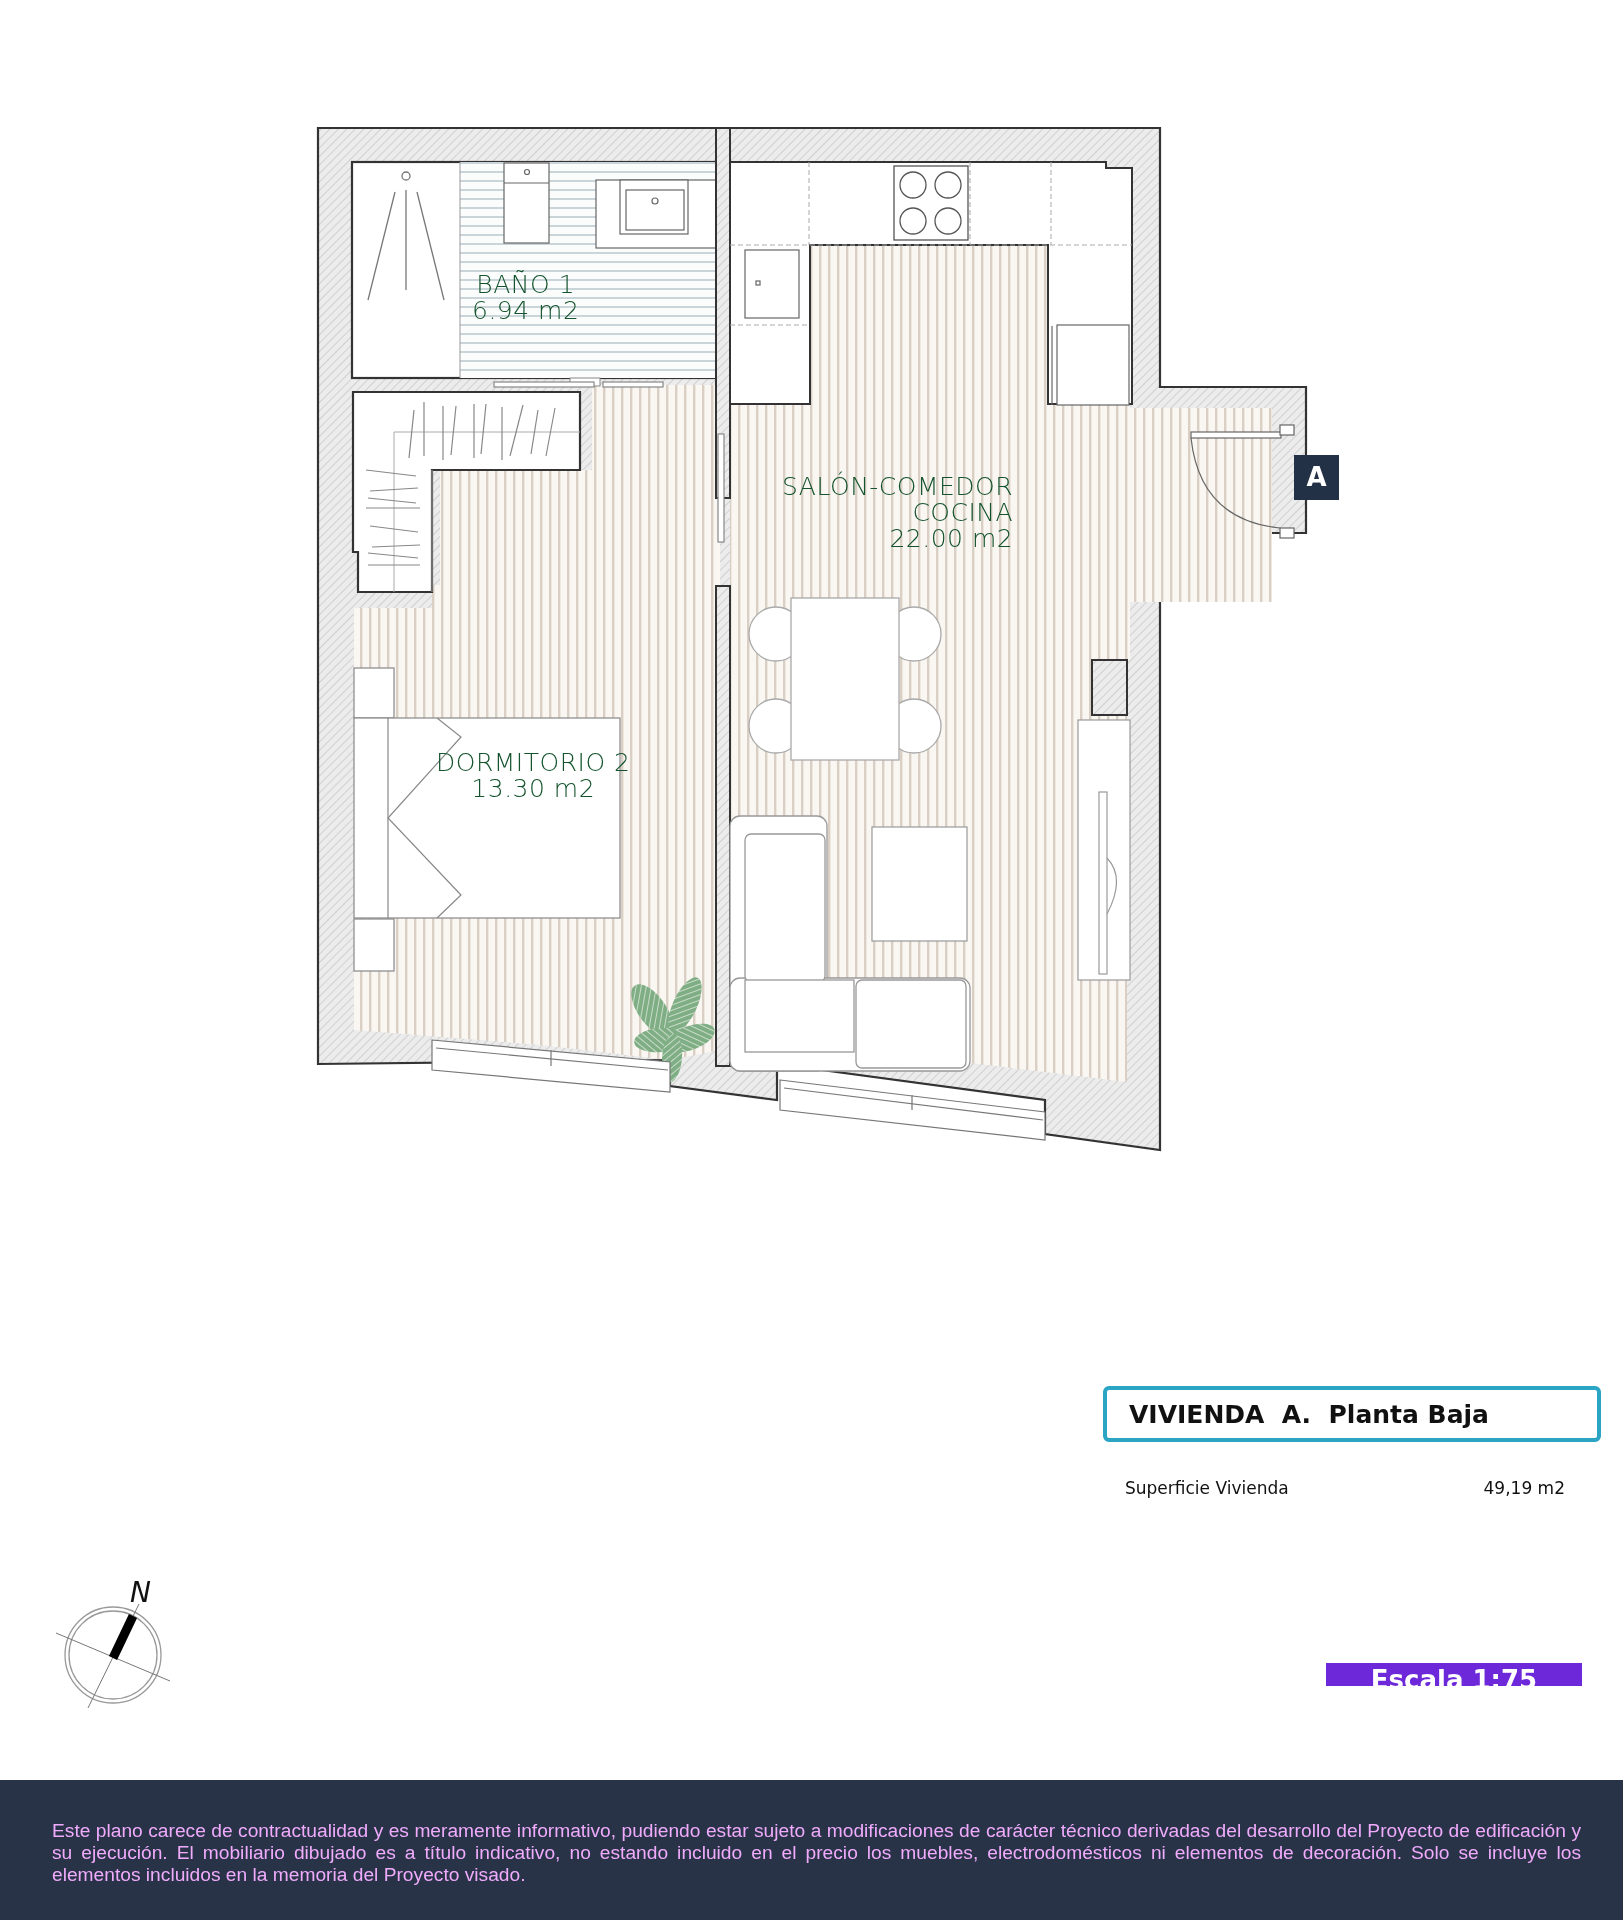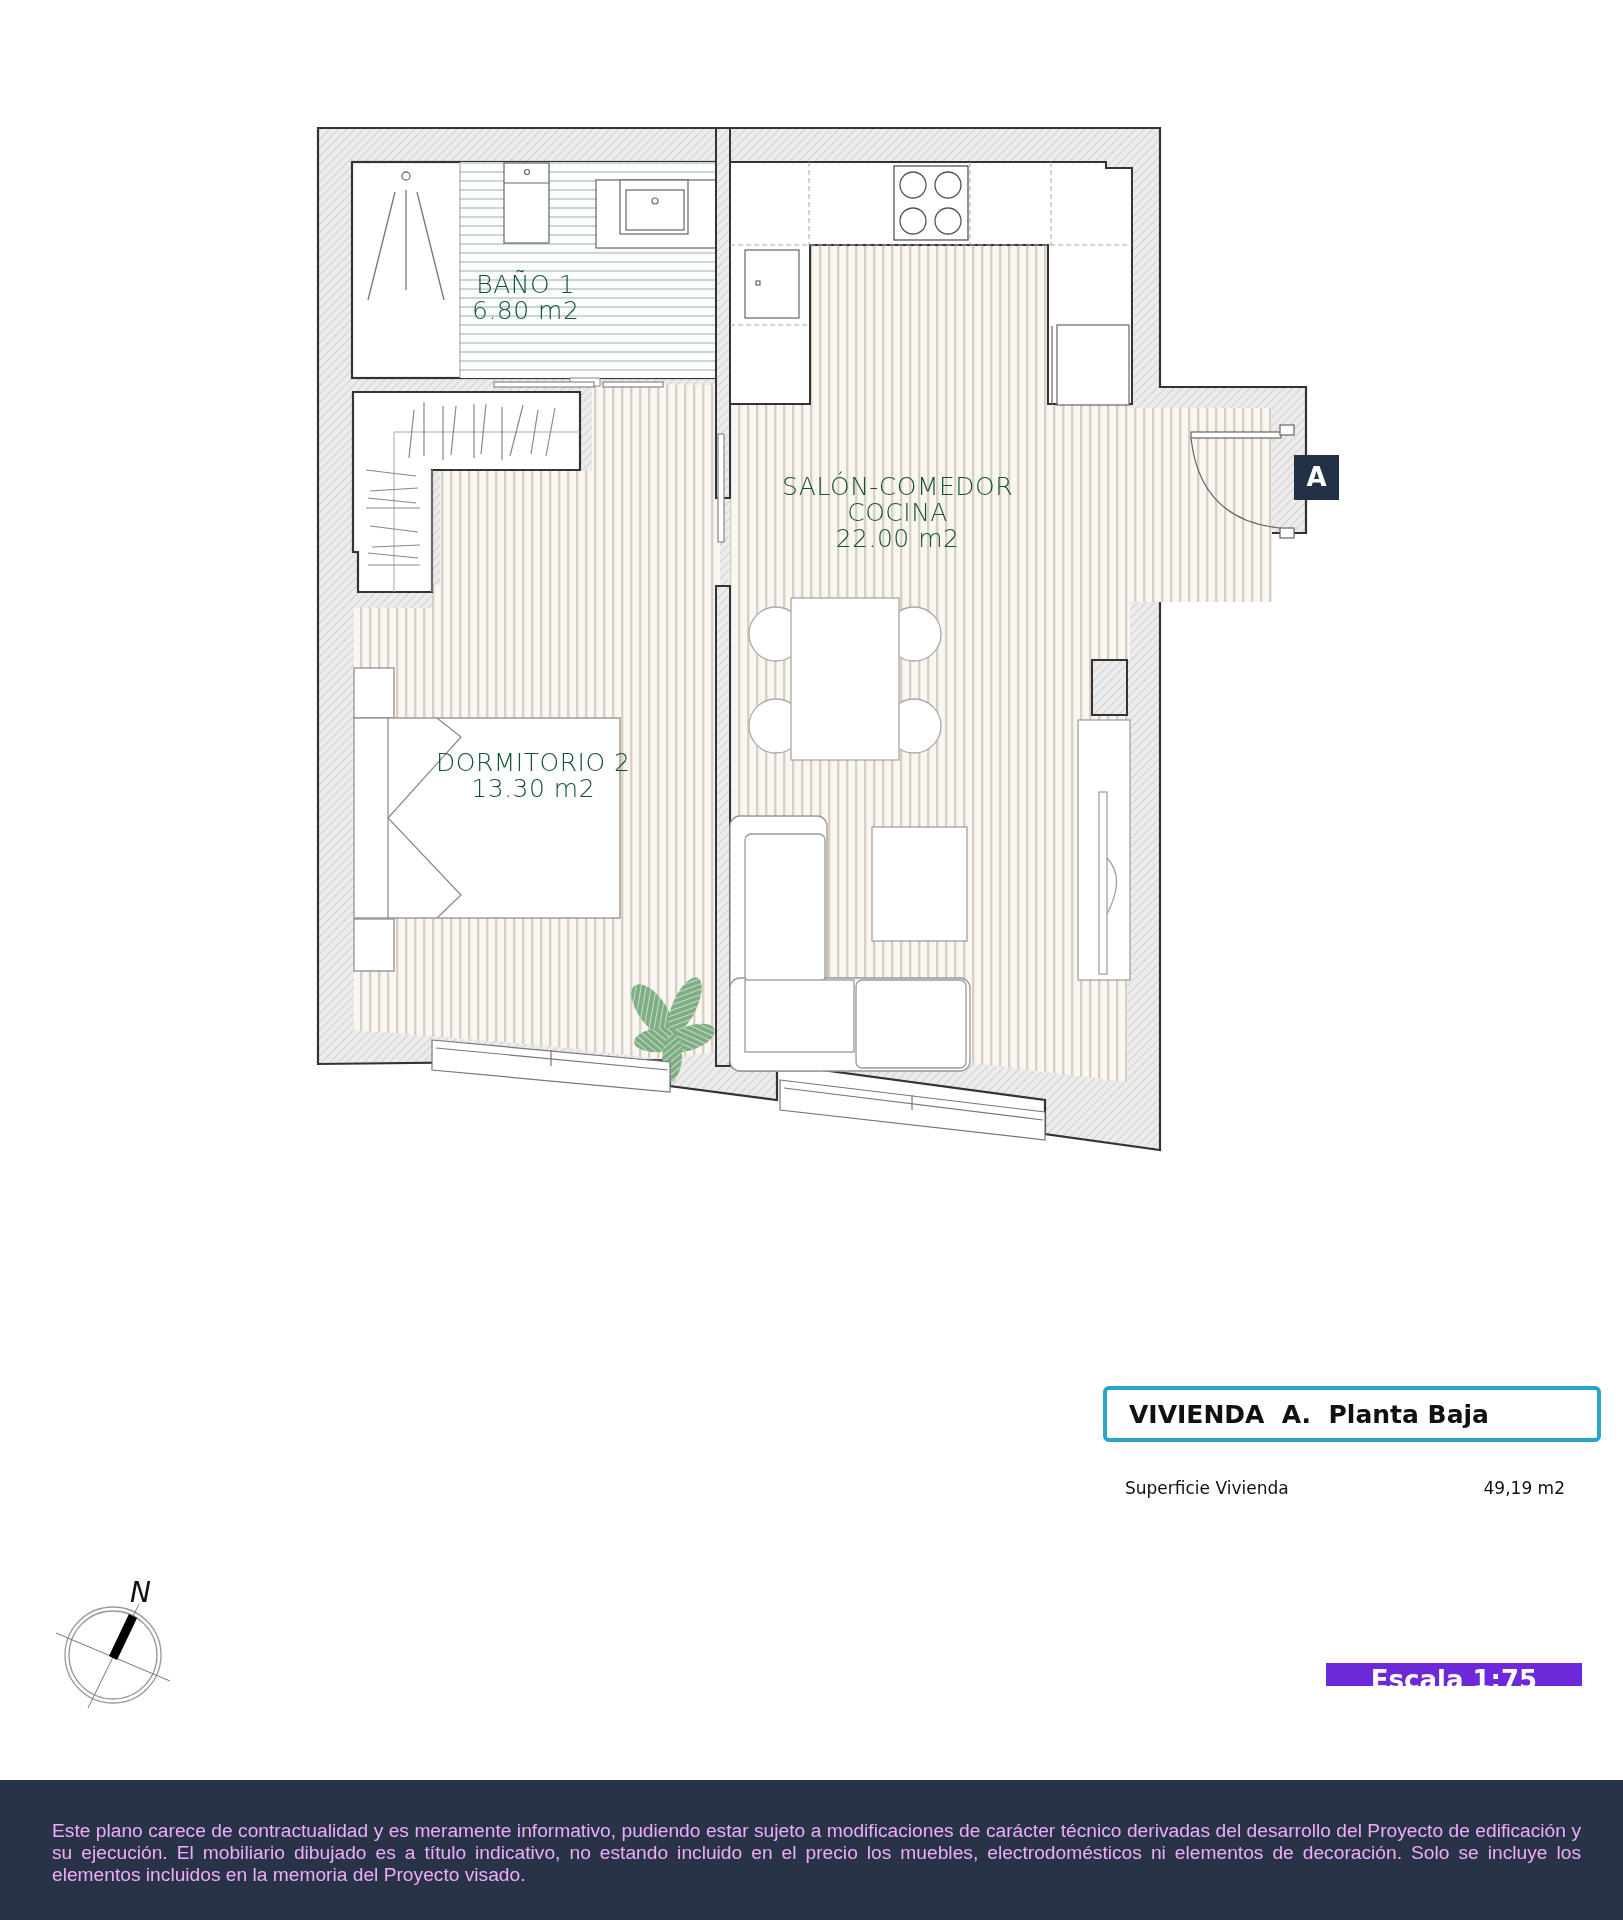--- a/index.html
+++ b/index.html
@@ -225,24 +225,24 @@
     <line x1="551" y1="1050" x2="551" y2="1066"></line>
     <path d="M780,1080 L1045,1112 L1045,1140 L780,1110 Z"></path>
     <line x1="784" y1="1088" x2="1043" y2="1120"></line>
     <line x1="912" y1="1095" x2="912" y2="1110"></line>
   </g>
 
 </svg>
 
 <div class="room-label" style="left:472px; top:272px;">
   <div>BAÑO 1</div>
-  <div>6.80 m2</div>
-</div>
-
-<div class="room-label" style="left:782px; top:474px;">
+  <div>6.94 m2</div>
+</div>
+
+<div class="room-label" style="left:782px; top:474px;text-align:right;">
   <div>SALÓN-COMEDOR</div>
   <div>COCINA</div>
   <div>22.00 m2</div>
 </div>
 
 <div class="room-label" style="left:436px; top:750px;">
   <div>DORMITORIO 2</div>
   <div>13.30 m2</div>
 </div>
 

